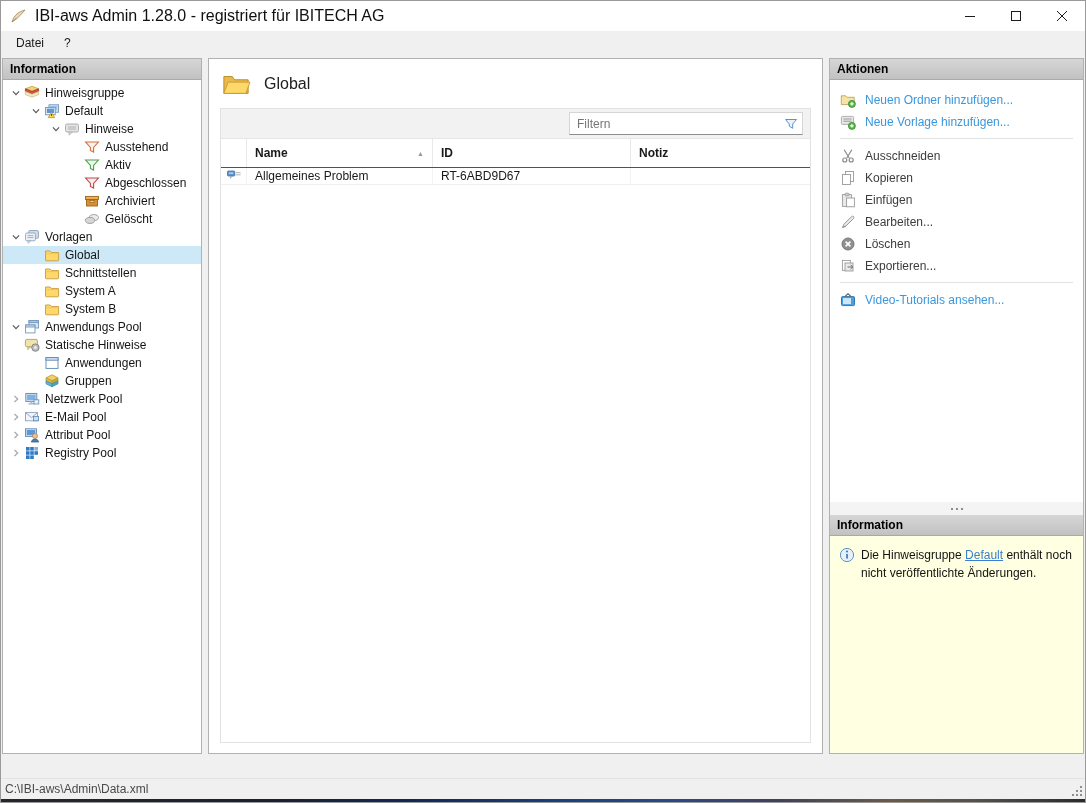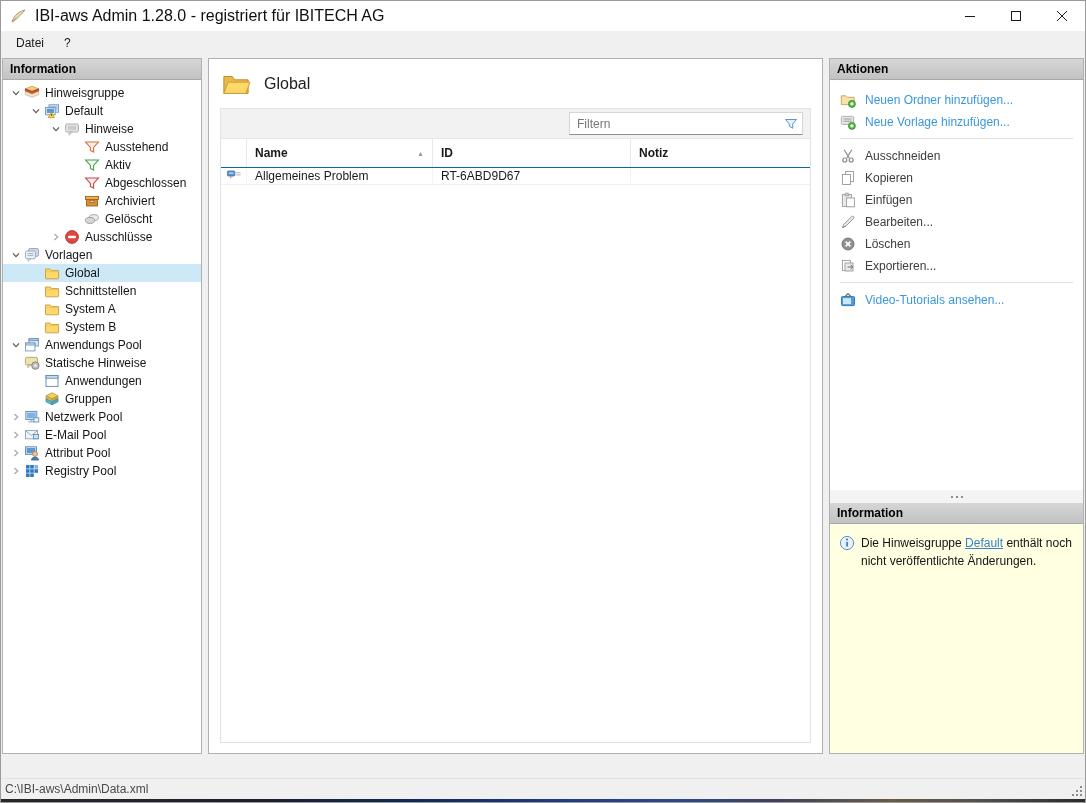--- a/index.html
+++ b/index.html
@@ -61,21 +61,21 @@
   .c3{flex:1;border-right:none;}
   .sort{margin-left:auto;margin-right:8px;font-size:7px;color:#9a9a9a;}
 
   
   .actions-body{flex:1;padding:9px 6px 0 10px;overflow:hidden;}
   .action-row{display:flex;align-items:center;height:21px;margin-bottom:1px;font-size:12px;color:#3c3c3c;gap:9px;white-space:nowrap;}
   .action-row.link{color:#3a97de;}
   .action-sep{height:1px;background:#e1e1e1;margin:6px 4px 6px 0;}
   .splitter{flex:0 0 13px;background:#f4f4f4;display:flex;align-items:center;justify-content:center;gap:3px;}
   .splitter i{width:2px;height:2px;background:#8d8d8d;display:block;}
-  .info-body{flex:0 0 207px;background:#ffffe1;padding:10px 8px 12px 9px;display:flex;gap:6px;font-size:12px;line-height:1.5;color:#141414;}
+  .info-body{flex:0 0 207px;background:#ffffe1;padding:10px 8px 0 9px;display:flex;gap:6px;font-size:12px;line-height:1.5;color:#141414;}
   .info-body .icn{margin-top:1px;}
   .info-text a{color:#3a80cc;text-decoration:underline;cursor:pointer;}
 
   
   .statusbar{flex:0 0 20px;height:20px;background:#f0f0f0;border-top:1px solid #e2e2e2;display:flex;align-items:center;
     font-size:12px;color:#4a4a4a;padding-left:4px;position:relative;}
   .grip{position:absolute;right:3px;bottom:3px;width:10px;height:10px;
     background:
       radial-gradient(circle at 9px 1px,#8d8d8d 1px,transparent 1.3px),
       radial-gradient(circle at 9px 5px,#8d8d8d 1px,transparent 1.3px),
@@ -228,35 +228,20 @@
             <span class="chev"></span>
             <span class="icn">
               <svg viewBox="0 0 16 16">
                 <ellipse cx="9.8" cy="6.6" rx="4.6" ry="3" fill="#ececec" stroke="#9a9a9a" stroke-width="0.9"></ellipse>
                 <ellipse cx="6" cy="9.4" rx="4.6" ry="3" fill="#d6d6d6" stroke="#9a9a9a" stroke-width="0.9"></ellipse>
               </svg>
             </span>
             <span class="tree-label">Gelöscht</span>
           </div>
           <div class="tree-row">
-            <span class="indent" style="width:44px"></span>
-            <span class="chev">
-              <svg viewBox="0 0 16 16">
-                <path d="M6.3 4.5 L9.9 8 L6.3 11.5" fill="none" stroke="#a9a9a9" stroke-width="1.4"></path>
-              </svg>
-            </span>
-            <span class="icn">
-              <svg viewBox="0 0 16 16">
-                <circle cx="8" cy="8" r="6.4" fill="#dd4741" stroke="#b03028" stroke-width="0.9"></circle>
-                <rect x="4" y="6.8" width="8" height="2.4" rx="1.2" fill="#ffffff"></rect>
-              </svg>
-            </span>
-            <span class="tree-label">Ausschlüsse</span>
-          </div>
-          <div class="tree-row">
             <span class="indent" style="width:4px"></span>
             <span class="chev">
               <svg viewBox="0 0 16 16">
                 <path d="M4.5 6.2 L8 9.8 L11.5 6.2" fill="none" stroke="#5a5a5a" stroke-width="1.4"></path>
               </svg>
             </span>
             <span class="icn">
               <svg viewBox="0 0 16 16">
                 <rect x="4.6" y="1.5" width="9.9" height="7.8" rx="1.4" fill="#cfd9e6" stroke="#93a5bb" stroke-width="0.9"></rect>
                 <rect x="1.5" y="4" width="9.9" height="7.8" rx="1.4" fill="#eef2f7" stroke="#93a5bb" stroke-width="0.9"></rect>

